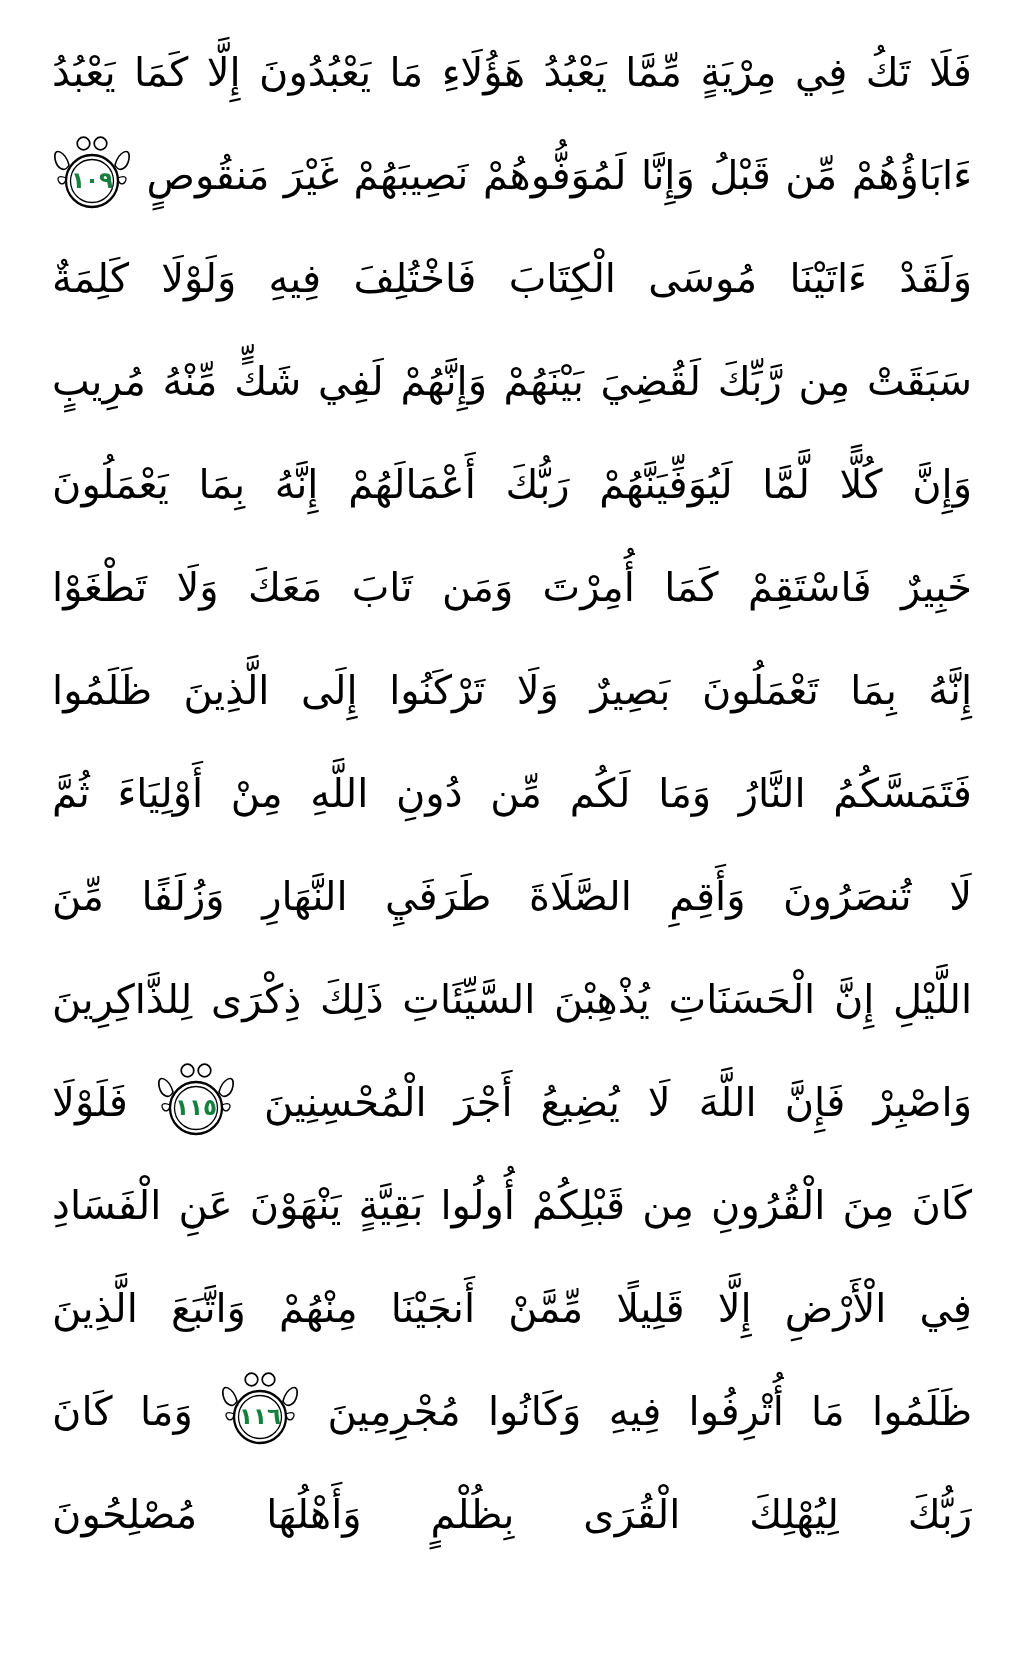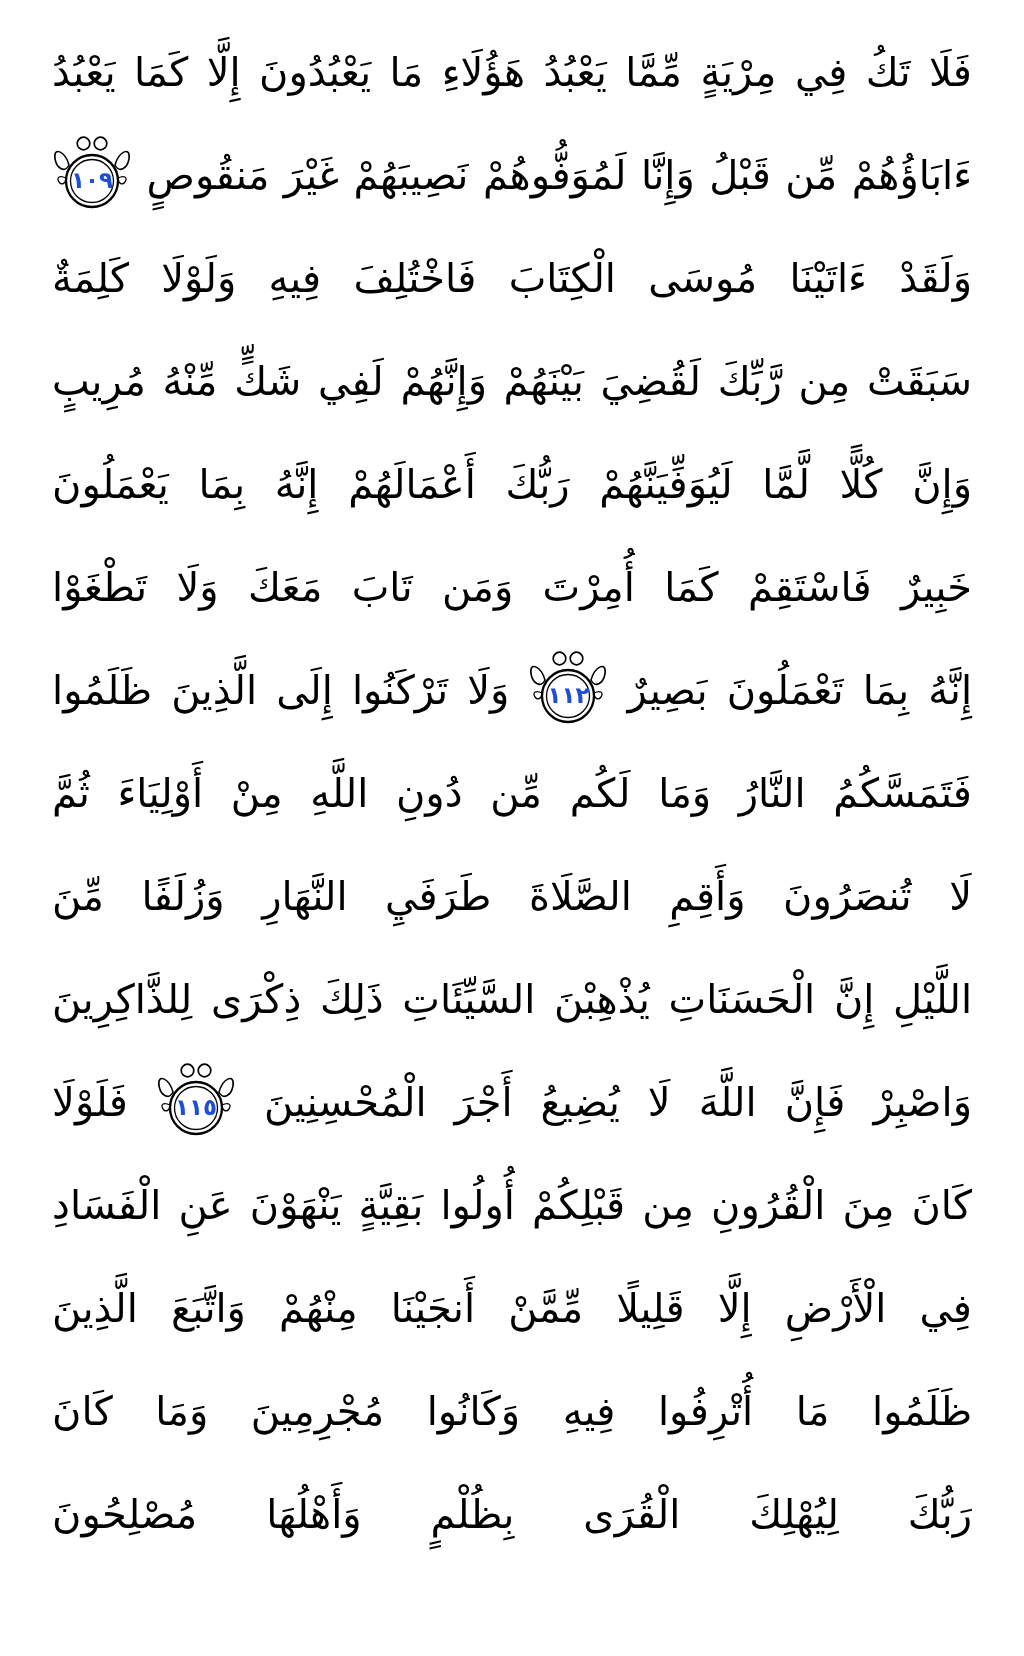--- a/index.html
+++ b/index.html
@@ -48,21 +48,21 @@
     width: 80px;
     height: 88px;
   }
   .marker .num {
     position: absolute;
     left: 50%;
     top: 50px;
     transform: translate(-50%, -52%);
     font-size: 23px;
     font-weight: bold;
-    color: #1d4ed8;
+    color: #15803d;
     white-space: nowrap;
   }
 </style>
 </head>
 <body>
 
 <div class="page">
   <div class="text-block" dir="rtl">
       <div class="line" dir="rtl">
         <span class="word">فَلَا</span>
@@ -147,37 +147,20 @@
         <span class="word">تَابَ</span>
         <span class="word">مَعَكَ</span>
         <span class="word">وَلَا</span>
         <span class="word">تَطْغَوْا</span>
       </div>
       <div class="line" dir="rtl">
         <span class="word">إِنَّهُ</span>
         <span class="word">بِمَا</span>
         <span class="word">تَعْمَلُونَ</span>
         <span class="word">بَصِيرٌ</span>
-        <span class="marker">
-  <svg viewBox="0 0 80 88" xmlns="http://www.w3.org/2000/svg">
-
-    <path d="M63,34 C67,20 79,15 77,28 C75,38 67,42 63,34 Z" fill="#ffffff" stroke="#000000" stroke-width="1.6"></path>
-    <path d="M17,34 C13,20 1,15 3,28 C5,38 13,42 17,34 Z" fill="#ffffff" stroke="#000000" stroke-width="1.6"></path>
-
-    <path d="M66,47 C72,44 76,46 73,51 C70,55 66,52 66,47 Z" fill="#ffffff" stroke="#000000" stroke-width="1.3"></path>
-    <path d="M14,47 C8,44 4,46 7,51 C10,55 14,52 14,47 Z" fill="#ffffff" stroke="#000000" stroke-width="1.3"></path>
-
-    <circle cx="31.5" cy="12.5" r="6.3" fill="#ffffff" stroke="#000000" stroke-width="1.7"></circle>
-    <circle cx="48.5" cy="12.5" r="6.3" fill="#ffffff" stroke="#000000" stroke-width="1.7"></circle>
-
-    <circle cx="40" cy="50" r="26" fill="#ffffff" stroke="#000000" stroke-width="2.3"></circle>
-    <circle cx="40" cy="50" r="21.5" fill="none" stroke="#000000" stroke-width="1.3"></circle>
-  </svg>
-<span class="num">١١٢</span>
-        </span>
         <span class="word">وَلَا</span>
         <span class="word">تَرْكَنُوا</span>
         <span class="word">إِلَى</span>
         <span class="word">الَّذِينَ</span>
         <span class="word">ظَلَمُوا</span>
       </div>
       <div class="line" dir="rtl">
         <span class="word">فَتَمَسَّكُمُ</span>
         <span class="word">النَّارُ</span>
         <span class="word">وَمَا</span>
@@ -259,20 +242,37 @@
         <span class="word">وَاتَّبَعَ</span>
         <span class="word">الَّذِينَ</span>
       </div>
       <div class="line" dir="rtl">
         <span class="word">ظَلَمُوا</span>
         <span class="word">مَا</span>
         <span class="word">أُتْرِفُوا</span>
         <span class="word">فِيهِ</span>
         <span class="word">وَكَانُوا</span>
         <span class="word">مُجْرِمِينَ</span>
+        <span class="marker">
+  <svg viewBox="0 0 80 88" xmlns="http://www.w3.org/2000/svg">
+
+    <path d="M63,34 C67,20 79,15 77,28 C75,38 67,42 63,34 Z" fill="#ffffff" stroke="#000000" stroke-width="1.6"></path>
+    <path d="M17,34 C13,20 1,15 3,28 C5,38 13,42 17,34 Z" fill="#ffffff" stroke="#000000" stroke-width="1.6"></path>
+
+    <path d="M66,47 C72,44 76,46 73,51 C70,55 66,52 66,47 Z" fill="#ffffff" stroke="#000000" stroke-width="1.3"></path>
+    <path d="M14,47 C8,44 4,46 7,51 C10,55 14,52 14,47 Z" fill="#ffffff" stroke="#000000" stroke-width="1.3"></path>
+
+    <circle cx="31.5" cy="12.5" r="6.3" fill="#ffffff" stroke="#000000" stroke-width="1.7"></circle>
+    <circle cx="48.5" cy="12.5" r="6.3" fill="#ffffff" stroke="#000000" stroke-width="1.7"></circle>
+
+    <circle cx="40" cy="50" r="26" fill="#ffffff" stroke="#000000" stroke-width="2.3"></circle>
+    <circle cx="40" cy="50" r="21.5" fill="none" stroke="#000000" stroke-width="1.3"></circle>
+  </svg>
+<span class="num">١١٦</span>
+        </span>
         <span class="word">وَمَا</span>
         <span class="word">كَانَ</span>
       </div>
       <div class="line" dir="rtl">
         <span class="word">رَبُّكَ</span>
         <span class="word">لِيُهْلِكَ</span>
         <span class="word">الْقُرَى</span>
         <span class="word">بِظُلْمٍ</span>
         <span class="word">وَأَهْلُهَا</span>
         <span class="word">مُصْلِحُونَ</span>

